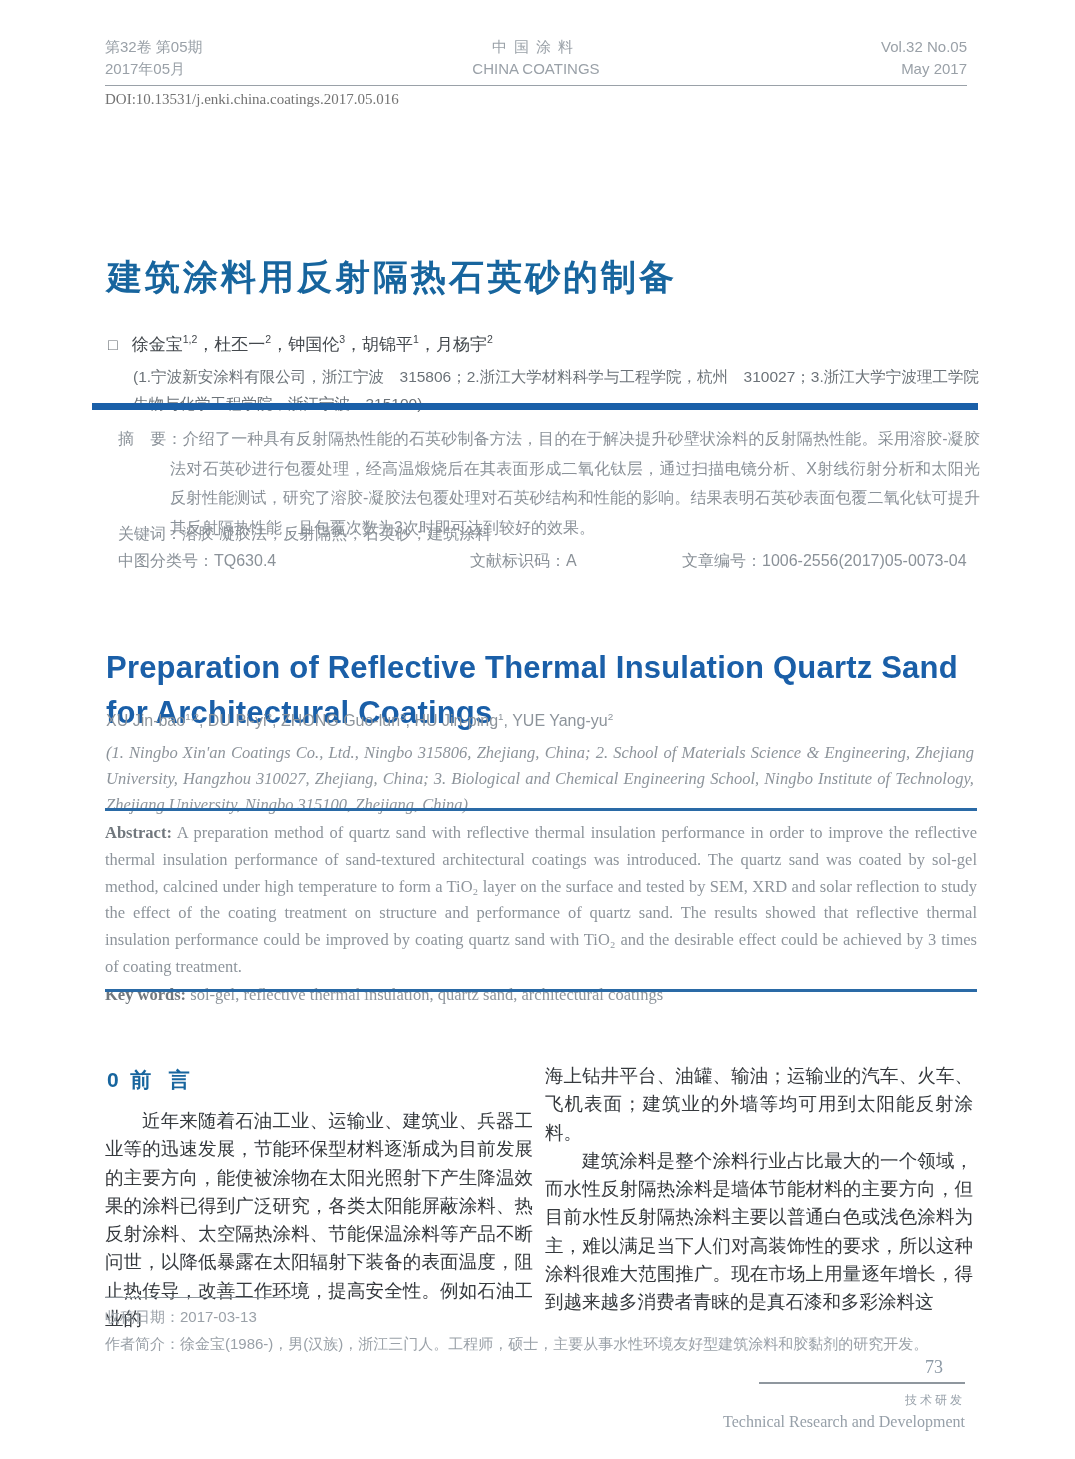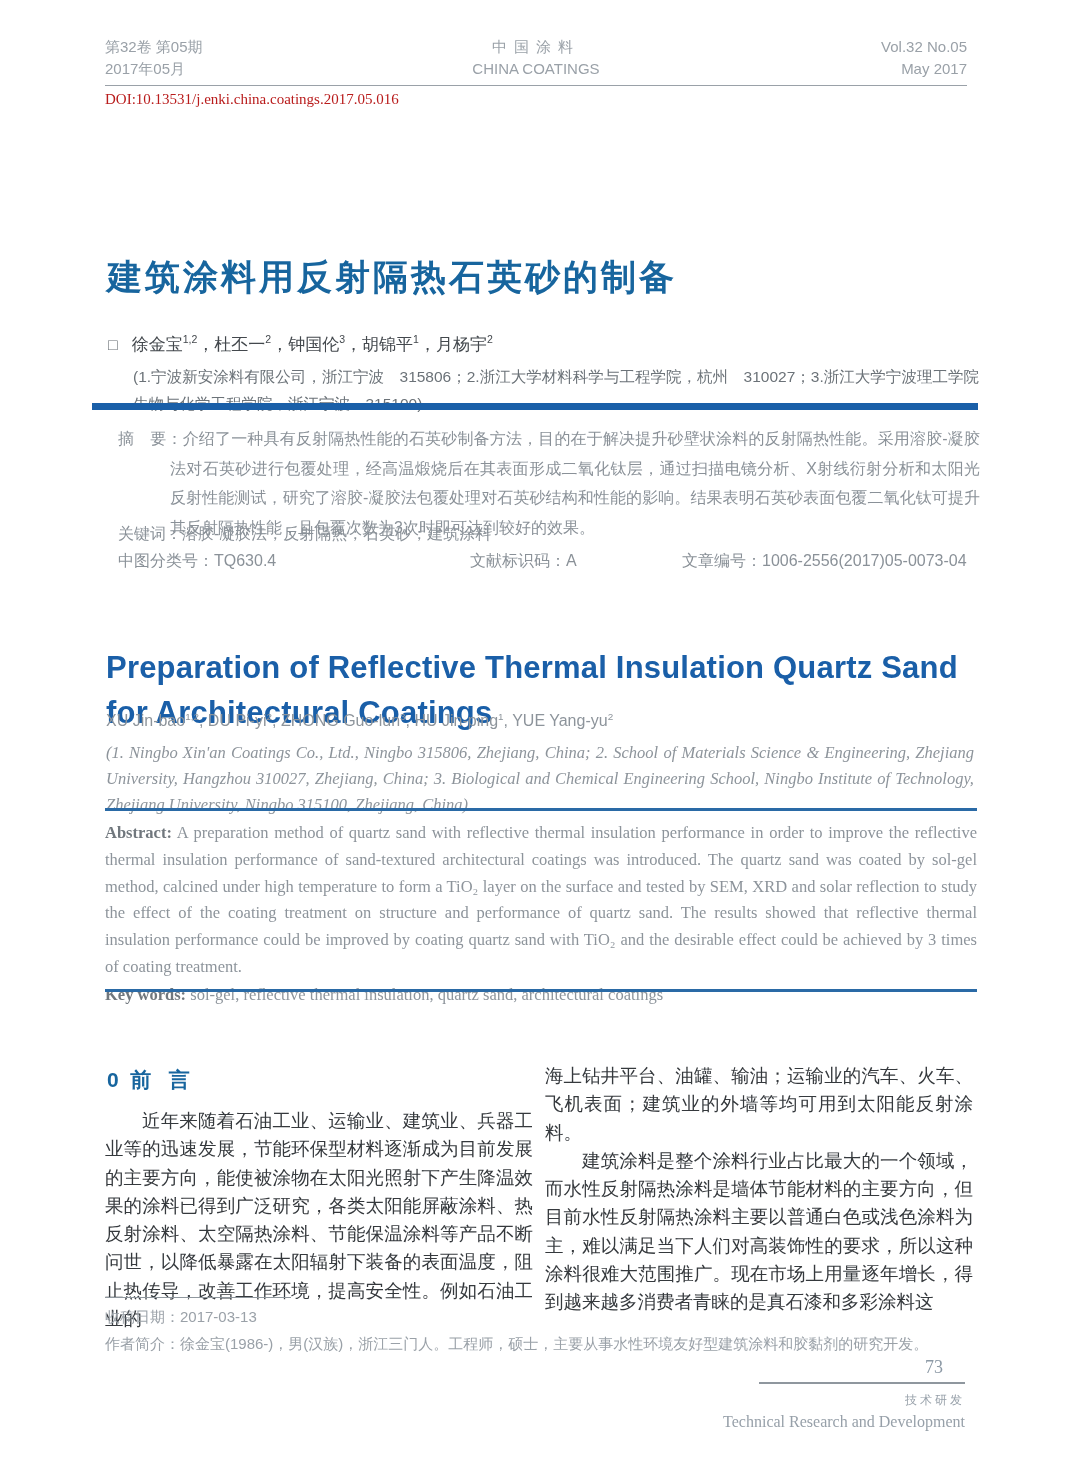--- a/index.html
+++ b/index.html
@@ -20,21 +20,21 @@
     display:grid; grid-template-columns:1fr 1fr 1fr;
     font-size:15px; line-height:22px; color:#9aa1a8;
   }
   .hdr .c { text-align:center; }
   .hdr .r { text-align:right; }
   .hdr .cn-name { letter-spacing:7px; }
   .hdr-rule { position:absolute; top:85px; left:105px; width:862px; height:1px; background:#9aa1a8; }
   .doi {
     position:absolute; top:91px; left:105px;
     font-family:"Liberation Serif", serif;
-    font-size:15px; color:#b91c1c;
+    font-size:15px; color:#737373;
   }
 
   
   .title-cn {
     position:absolute; top:254px; left:107px;
     font-size:35px; font-weight:bold; letter-spacing:3px;
     color:var(--title-blue,#17659e);
   }
   .authors-cn {
     position:absolute; top:333px; left:108px;

